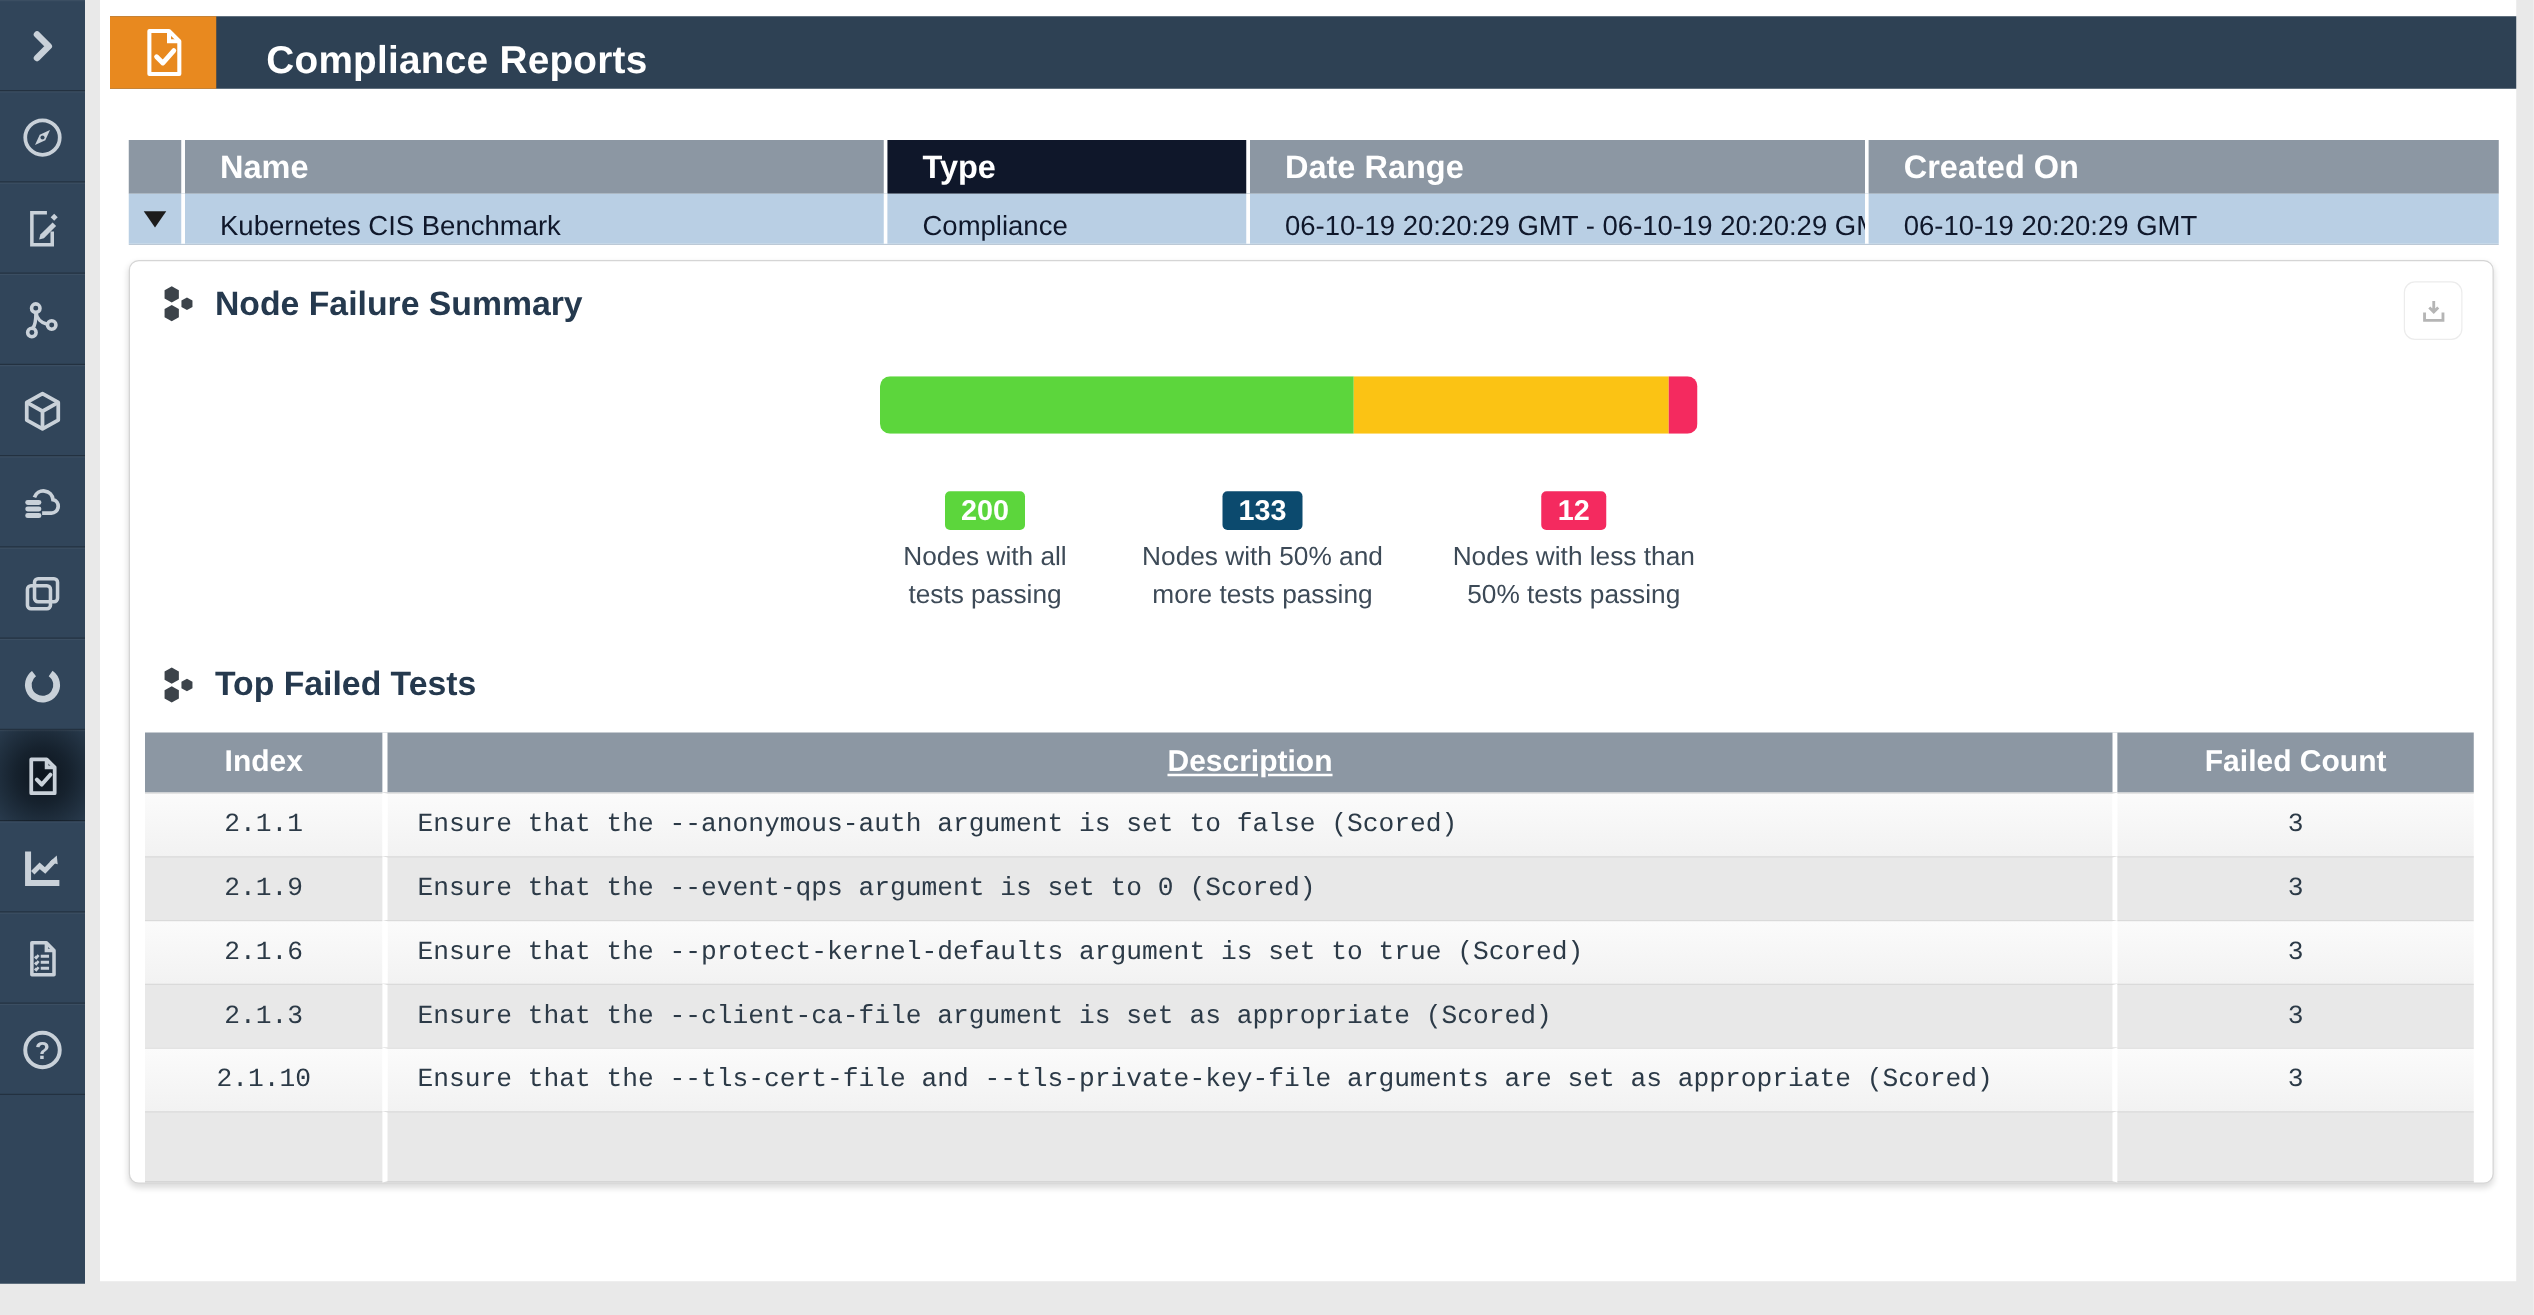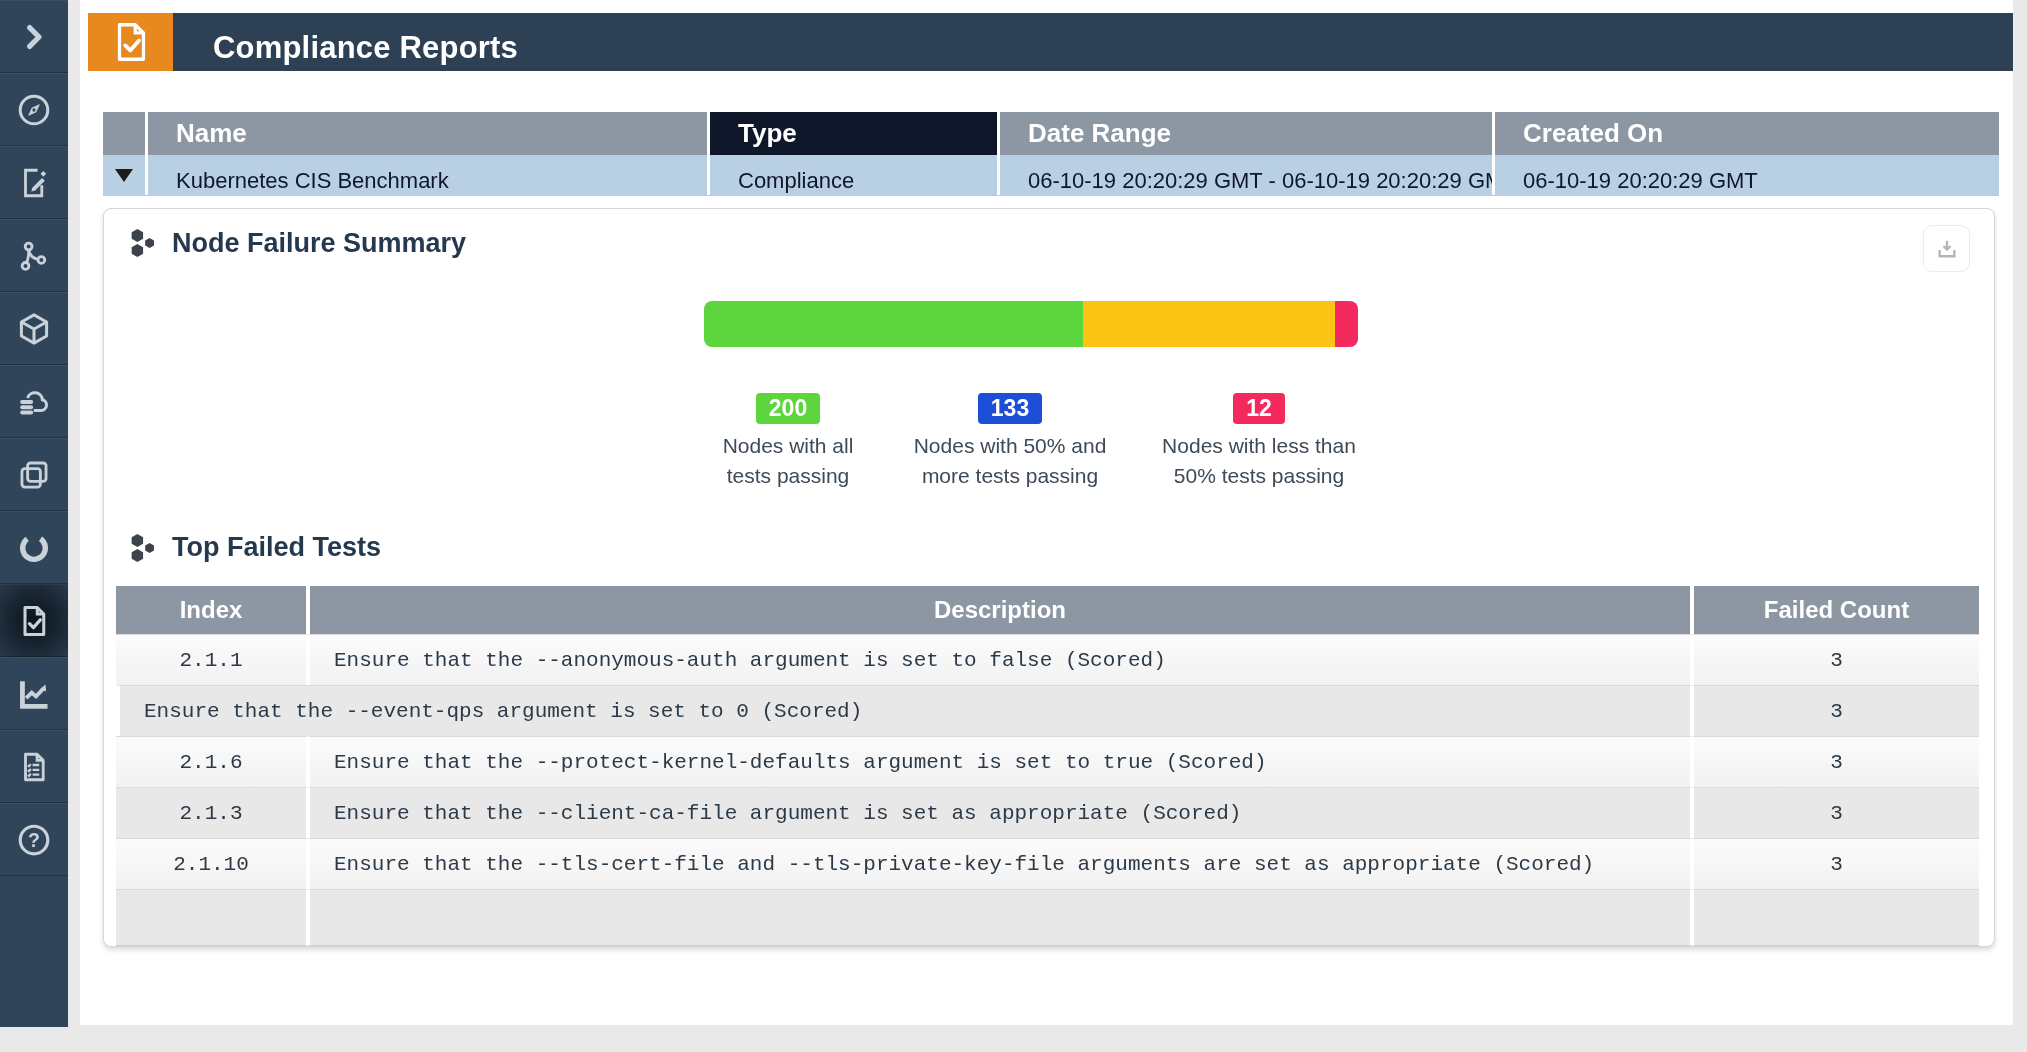--- a/index.html
+++ b/index.html
@@ -135,21 +135,21 @@
     height: 48px; line-height: 48px;
     text-align: center;
   }
   .ft-body .ft-cell { height: 51px; line-height: 51px; font-size: 21px; color: #2C3A47; font-family: Liberation Mono, monospace; }
   .ft-body.odd .ft-cell  { background: linear-gradient(180deg, #FBFBFB 0%, #F2F2F2 100%); }
   .ft-body.even .ft-cell { background: #E8E8E8; }
   .ft-body .ft-cell { border-top: 1px solid #DADADA; }
   .ft-empty .ft-cell { height: 57px; background: #E8E8E8; border-top: 1px solid #DADADA; border-bottom: 1px solid #CFCFCF; }
   .ft-index { flex: 0 0 190px; text-align: center; }
   .ft-desc  { flex: 1 1 auto; border-left: 4px solid #FFFFFF; border-right: 4px solid #FFFFFF; padding-left: 24px; text-align: left; overflow: hidden; white-space: nowrap; }
-  .ft-head .ft-desc { padding-left: 0; text-align: center; }
+  .ft-head .ft-desc { padding-left: 0; text-align: center; text-decoration: underline; }
   .ft-count { flex: 0 0 285px; text-align: center; }
 </style>
 </head>
 <body>
 
 <nav class="sidebar" style="background: rgb(49, 69, 90);">
   <div class="sb-item">
     <svg width="30" height="30" viewBox="0 0 24 24">
         <path class="sb-stroke" style="stroke-width:4.2" stroke-linecap="round" stroke-linejoin="round" d="M8.5 4.5 L16 12 L8.5 19.5"></path>
       </svg>
@@ -287,21 +287,21 @@
       <div class="seg" style="width: 38.5507%; background: rgb(251, 195, 20);"></div>
       <div class="seg" style="width: 3.47826%; background: rgb(244, 42, 95);"></div>
     </div>
 
     <div class="legend">
       <div class="lg-item lg-1">
         <span class="lg-badge" style="background: rgb(92, 214, 60);">200</span>
         <span class="lg-label">Nodes with all tests passing</span>
       </div>
       <div class="lg-item lg-2">
-        <span class="lg-badge" style="background: #1d4ed8;">133</span>
+        <span class="lg-badge" style="background: #0c4a6e;">133</span>
         <span class="lg-label">Nodes with 50% and more tests passing</span>
       </div>
       <div class="lg-item lg-3">
         <span class="lg-badge" style="background: rgb(244, 42, 95);">12</span>
         <span class="lg-label">Nodes with less than 50% tests passing</span>
       </div>
     </div>
 
     <div class="sec-head second">
       <svg class="hex-icon" width="30" height="32" viewBox="0 0 32 34">
@@ -317,20 +317,21 @@
         <div class="ft-cell ft-index" style="background: rgb(140, 151, 163);">Index</div>
         <div class="ft-cell ft-desc" style="background: rgb(140, 151, 163);">Description</div>
         <div class="ft-cell ft-count" style="background: rgb(140, 151, 163);">Failed Count</div>
       </div>
       <div class="ft-row ft-body odd">
         <div class="ft-cell ft-index">2.1.1</div>
         <div class="ft-cell ft-desc">Ensure that the --anonymous-auth argument is set to false (Scored)</div>
         <div class="ft-cell ft-count">3</div>
       </div>
       <div class="ft-row ft-body even">
+        <div class="ft-cell ft-index">2.1.9</div>
         <div class="ft-cell ft-desc">Ensure that the --event-qps argument is set to 0 (Scored)</div>
         <div class="ft-cell ft-count">3</div>
       </div>
       <div class="ft-row ft-body odd">
         <div class="ft-cell ft-index">2.1.6</div>
         <div class="ft-cell ft-desc">Ensure that the --protect-kernel-defaults argument is set to true (Scored)</div>
         <div class="ft-cell ft-count">3</div>
       </div>
       <div class="ft-row ft-body even">
         <div class="ft-cell ft-index">2.1.3</div>

